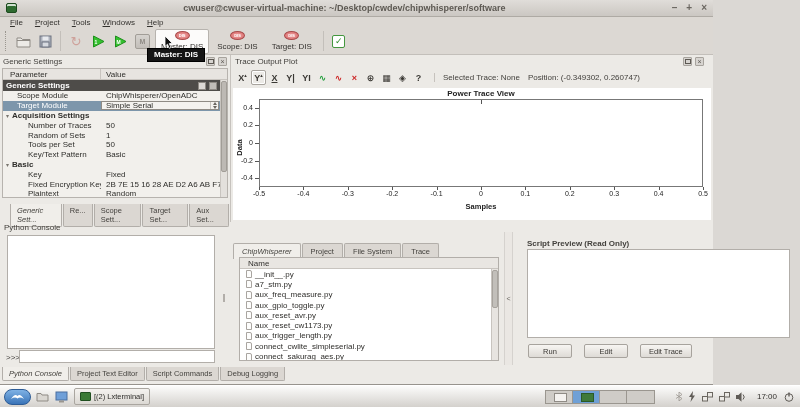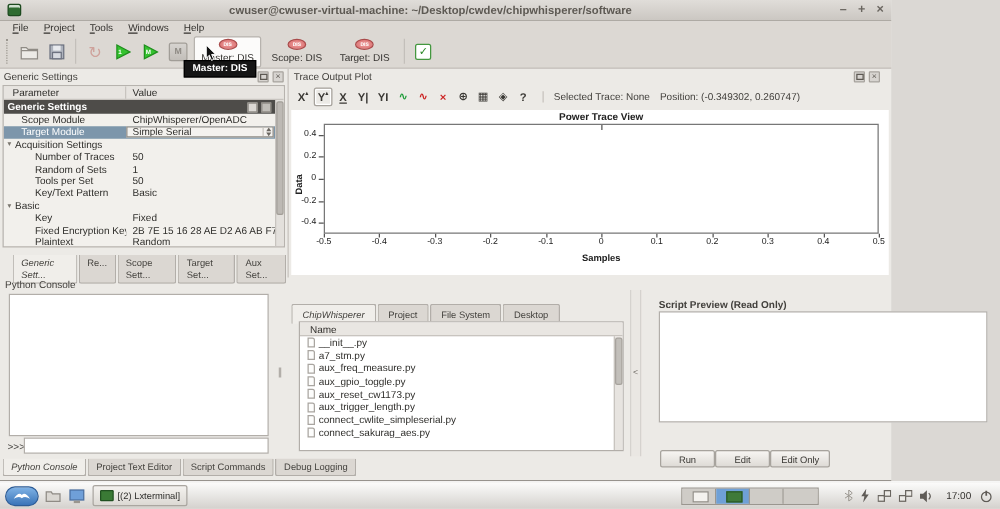--- a/index.html
+++ b/index.html
@@ -53,21 +53,21 @@
 .tblhead{height:11px;display:flex;background:#e7e4e0;border-bottom:1px solid #c8c4bf;align-items:center}
 .tblhead .c1{width:98px;padding-left:7px;border-right:1px solid #c8c4bf;height:100%;display:flex;align-items:center}
 .tblhead .c2{padding-left:5px}
 .tbody{position:absolute;left:0;right:7px;top:11px;bottom:0;overflow:hidden}
 .prow{height:9.8px;display:flex;align-items:center;overflow:hidden}
 .prow.header{height:11px;background:#4e4c49;color:#fff}
 .phname{flex:1;font-weight:bold;padding-left:3px}
 .hico{width:8px;height:8px;border:1px solid #8f8b85;background:#dcd9d5;margin-right:3px}
 .hico-save{background:#c0bdb8}
 .gmark{width:9px;text-align:center;color:#7a766f;font-size:6px}
-.gname{font-weight:normal}
+.gname{font-weight:bold}
 .prow .pname{width:98px;flex:none;white-space:nowrap;overflow:hidden}
 .prow .pvalue{flex:1;padding-left:5px;white-space:nowrap;overflow:hidden}
 .prow.sel{background:#7d96ab}
 .prow.sel .pname{color:#fff}
 .prow.sel .pvalue{background:#f4f2ef;border:1px solid #8f8b85;height:9px;display:flex;align-items:center;padding:0 0 0 4px;margin-right:1px}
 .combo-text{flex:1}
 .spin{display:flex;flex-direction:column;justify-content:center;gap:1px;width:8px;border-left:1px solid #c8c4bf;height:100%;align-items:center}
 .spin i{width:0;height:0;border-left:2px solid transparent;border-right:2px solid transparent}
 .spin .up{border-bottom:3px solid #6a6660}
 .spin .dn{border-top:3px solid #6a6660}
@@ -116,21 +116,21 @@
 .btabs .tab{border-bottom:none;border-radius:2px 2px 0 0;padding:3px 8px}
 .flist{position:absolute;left:239px;top:257px;width:260px;height:104px;background:#fff;border:1px solid #b2aea9}
 .flist-head{height:11px;background:#e9e6e2;border-bottom:1px solid #c8c4bf;padding-left:8px;display:flex;align-items:center;color:#33312e}
 .flist-body{position:absolute;left:0;right:7px;top:11px;bottom:0;overflow:hidden}
 .frow{height:10.3px;display:flex;align-items:center;padding-left:6px;gap:3px}
 .ficon{width:6px;height:8px;background:#fdfdfc;border:1px solid #a9a5a0;border-radius:0 2px 0 0;flex:none}
 .fscroll{position:absolute;right:0;top:11px;bottom:0;width:7px;background:#e7e4e0;border-left:1px solid #c8c4bf}
 .fscroll .thumb{position:absolute;top:1px;left:0;right:0;height:38px;background:#c2bfba;border:1px solid #a7a39d;border-radius:2px}
 .vsplit2{position:absolute;left:504px;top:232px;width:9px;height:133px;display:flex;align-items:center;justify-content:center;background:#eae7e3;border-left:1px solid #d5d2ce;border-right:1px solid #d5d2ce;font-size:7px;color:#6a6660}
 .script-box{position:absolute;left:527px;top:249px;width:263px;height:89px;background:#fff;border:1px solid #b2aea9}
-.sbtns{position:absolute;left:528px;top:360px;display:flex;}
+.sbtns{position:absolute;left:528px;top:344px;display:flex;gap:12px}
 .sbtn{min-width:44px;height:14px;background:linear-gradient(#f7f5f2,#dedbd6);border:1px solid #a7a39d;border-radius:2px;font-size:7.5px;padding:0 8px;color:#3a3834}
 .dtabs{position:absolute;left:2px;top:367px;display:flex}
 
 
 .taskbar{position:absolute;left:0;top:385px;width:800px;height:22px;background:linear-gradient(#fcfcfb,#d4d1cd);border-top:1px solid #fff;display:flex;align-items:center;padding:0 4px;gap:3px}
 .start{width:27px;height:16px;border-radius:8px;background:linear-gradient(#7fb2e5,#3a74b8);border:1px solid #2d5c96;display:flex;align-items:center;justify-content:center;padding:0}
 .tbs{width:16px;height:15px;display:flex;align-items:center;justify-content:center;padding:0}
 .task{height:17px;display:flex;align-items:center;gap:3px;padding:0 5px;background:linear-gradient(#f4f2ef,#dcd9d4);border:1px solid #aaa6a0;border-radius:2px;font-size:7.5px;max-width:110px;margin-left:2px}
 .task .tlabel{white-space:nowrap;overflow:hidden}
 .task.active{background:#c6c3be;box-shadow:inset 0 1px 2px rgba(0,0,0,.25)}
@@ -436,40 +436,44 @@
   <div class="plabel" style="left:4px;top:223px">Python Console</div>
   <div class="console-box"></div>
   <div class="console-prompt">&gt;&gt;&gt;</div>
   <input class="console-input" value="" style="">
   <div class="vsplit1"></div>
 
   <div class="btabs">
       <span class="tab active">ChipWhisperer</span>
       <span class="tab">Project</span>
       <span class="tab">File System</span>
-      <span class="tab">Desktop</span>
+      <span class="tab">Trace</span>
     </div>
   <div class="flist">
     <div class="flist-head">Name</div>
     <div class="flist-body">
         <div class="frow">
           <span class="ficon"></span>
           <span class="fname">__init__.py</span>
         </div>
         <div class="frow">
           <span class="ficon"></span>
           <span class="fname">a7_stm.py</span>
         </div>
         <div class="frow">
           <span class="ficon"></span>
           <span class="fname">aux_freq_measure.py</span>
         </div>
         <div class="frow">
           <span class="ficon"></span>
           <span class="fname">aux_gpio_toggle.py</span>
+        </div>
+        <div class="frow">
+          <span class="ficon"></span>
+          <span class="fname">aux_reset_avr.py</span>
         </div>
         <div class="frow">
           <span class="ficon"></span>
           <span class="fname">aux_reset_cw1173.py</span>
         </div>
         <div class="frow">
           <span class="ficon"></span>
           <span class="fname">aux_trigger_length.py</span>
         </div>
         <div class="frow">
@@ -487,21 +491,21 @@
   </div>
   <div class="vsplit2">
       <span>&lt;</span>
     </div>
 
   <div class="plabel" style="left:527px;top:239px;font-weight:bold">Script Preview (Read Only)</div>
   <div class="script-box"></div>
   <div class="sbtns">
       <button class="sbtn">Run</button>
       <button class="sbtn">Edit</button>
-      <button class="sbtn">Edit Only</button>
+      <button class="sbtn">Edit Trace</button>
     </div>
 
   <div class="dtabs">
       <span class="tab active">Python Console</span>
       <span class="tab">Project Text Editor</span>
       <span class="tab">Script Commands</span>
       <span class="tab">Debug Logging</span>
     </div>
 
   <div class="tooltip">Master: DIS</div>

